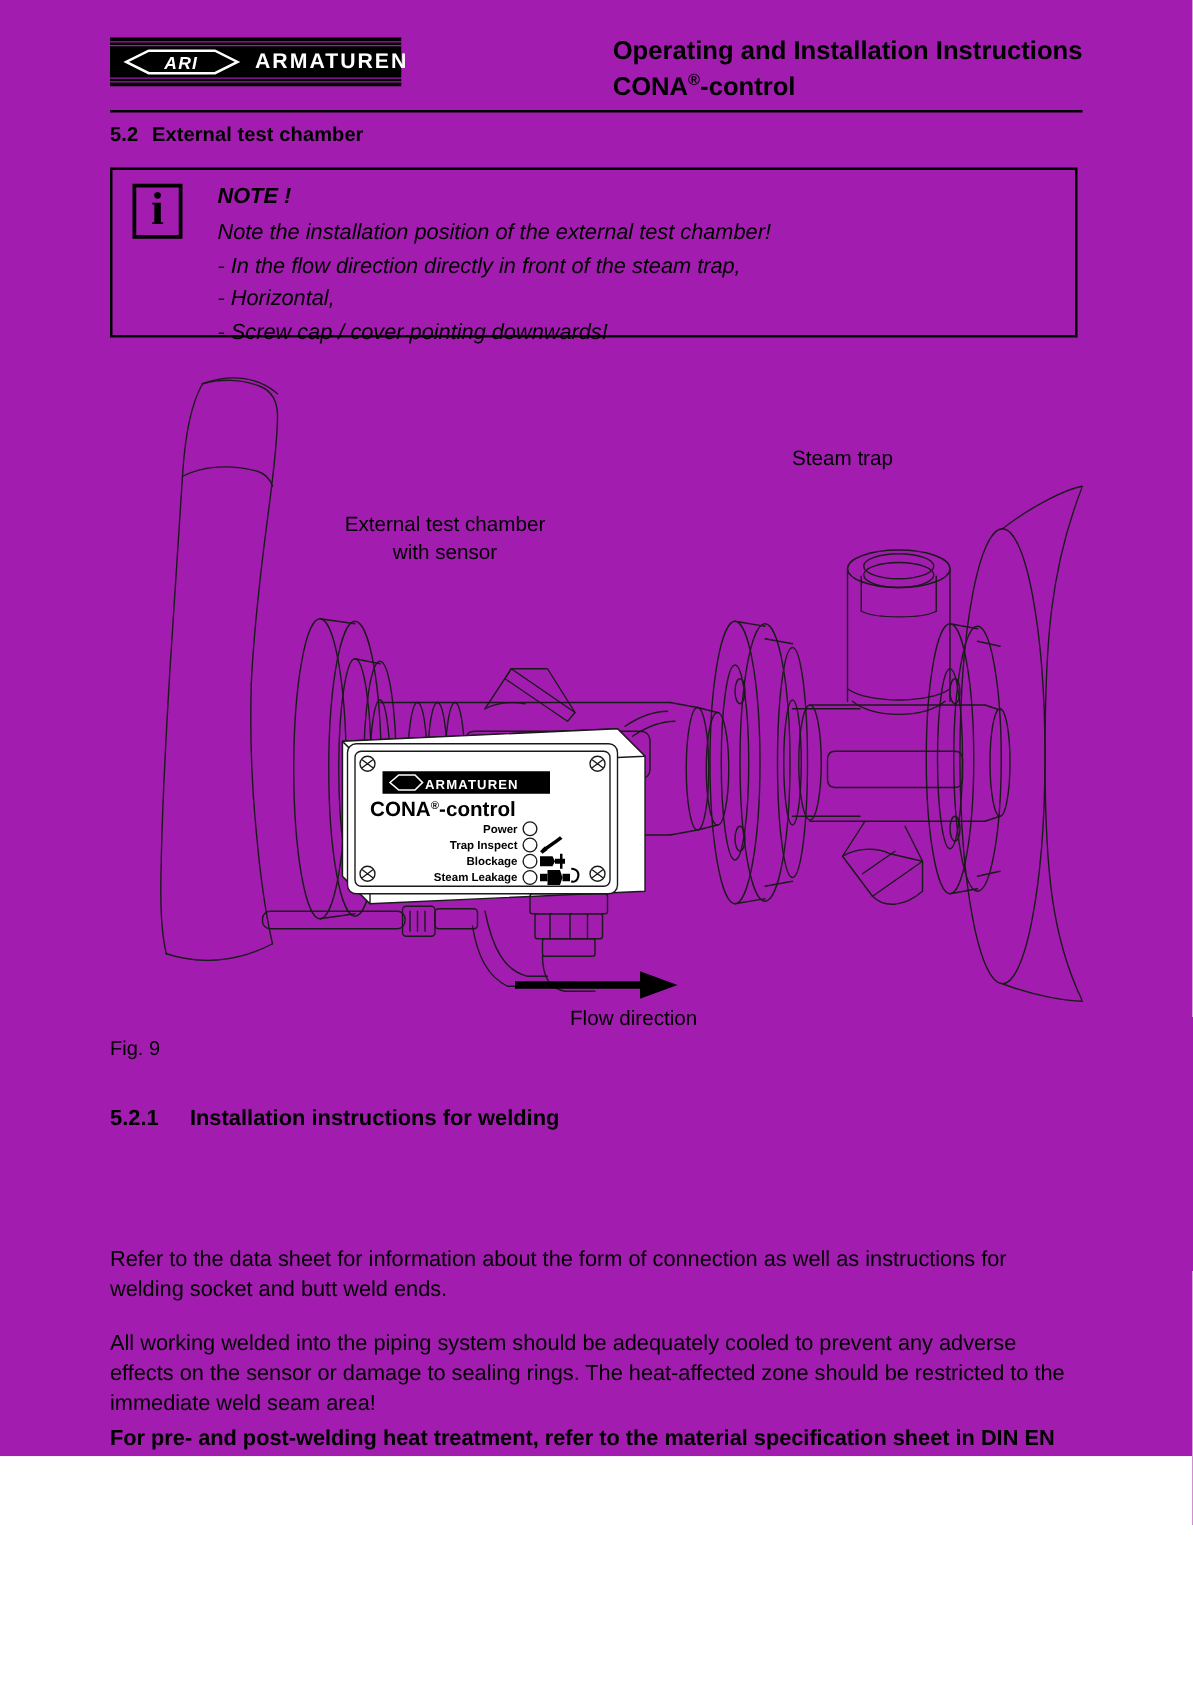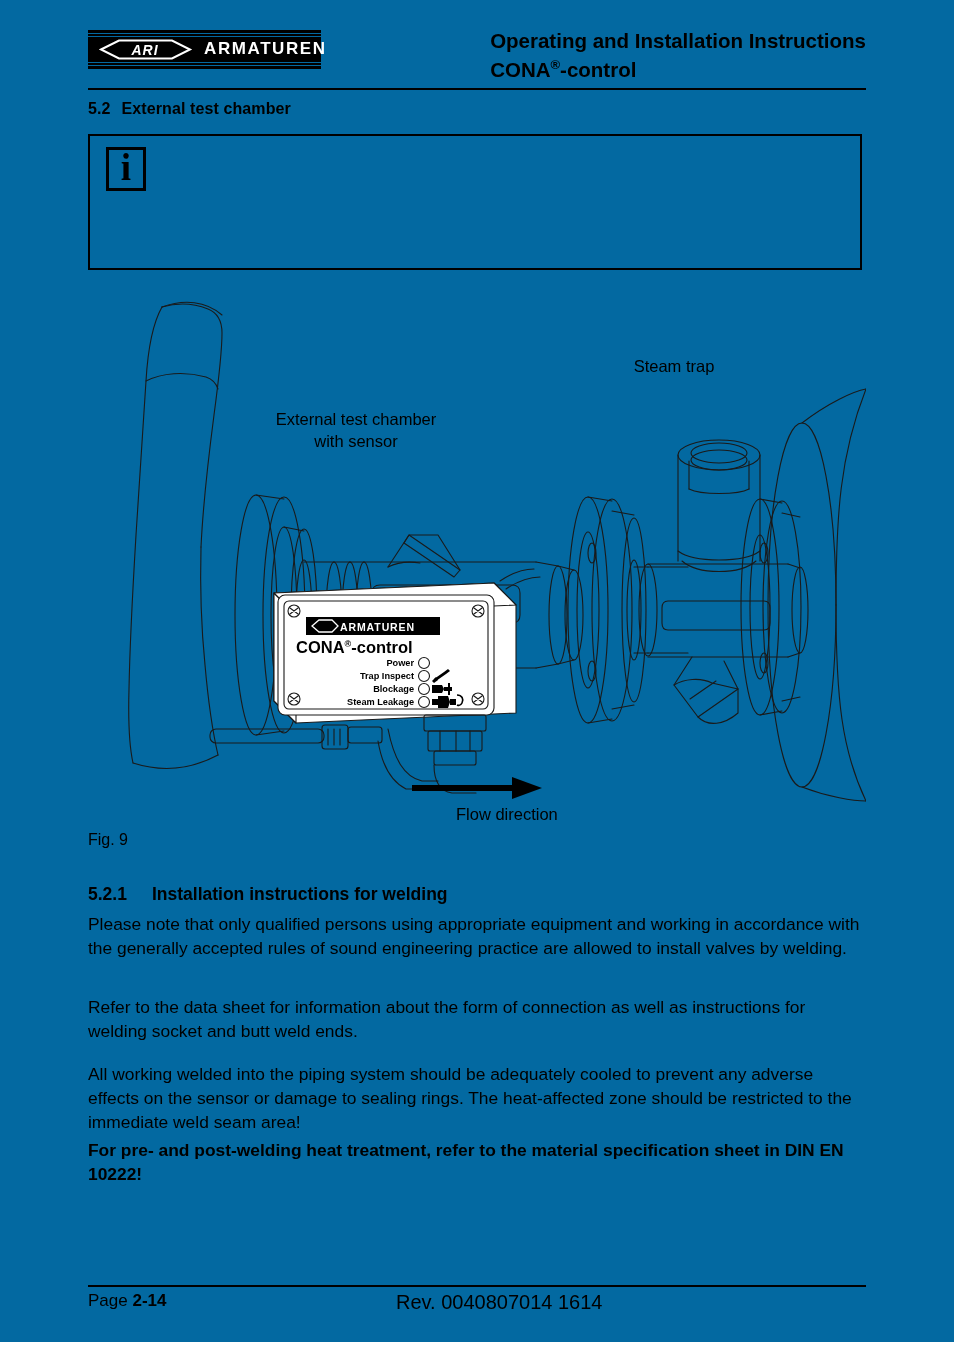--- a/index.html
+++ b/index.html
@@ -3,22 +3,22 @@
 <meta charset="utf-8">
 <style>
   html, body {
     margin: 0;
     padding: 0;
     background: #ffffff;
   }
   .page {
     position: relative;
     width: 954px;
-    height: 1342px;
-    background: #0369a1;
+    height: 1165px;
+    background: #a21caf;
     font-family: "Liberation Sans", sans-serif;
     color: #000000;
     overflow: hidden;
   }
 
   
   .header {
     position: absolute;
     left: 88px;
     top: 26px;
@@ -256,20 +256,27 @@
   <div class="header-rule"></div>
 
   <div class="sec-heading">
     <span class="num">5.2</span><span>External test chamber</span>
   </div>
 
   <div class="note-box">
     <div class="note-icon">
       <span class="note-icon-glyph">i</span>
     </div>
+    <div class="note-body">
+      <div class="note-title">NOTE !</div>
+      <div class="note-line">Note the installation position of the external test chamber!</div>
+      <div class="note-line">- In the flow direction directly in front of the steam trap,</div>
+      <div class="note-line">- Horizontal,</div>
+      <div class="note-line">- Screw cap / cover pointing downwards!</div>
+    </div>
   </div>
 
   <div class="figure">
     <svg width="778" height="545" viewBox="0 0 778 545">
 
       <g fill="none" stroke="#1a1a1a" stroke-width="1.1" stroke-linejoin="round" stroke-linecap="round">
 
         <g>
           <path d="M74,22 C66,36 60,62 58,96 C56,132 52,190 48,250
                    C45,300 42,350 41,404 C40,440 41,460 45,478"></path>
@@ -496,21 +503,21 @@
     </svg>
   </div>
 
   <div class="fig-caption">Fig. 9</div>
 
   <div class="subsec-heading">
     <span class="num">5.2.1</span><span>Installation instructions for welding</span>
   </div>
 
   <div class="body-text" id="para-1">
-    <span>Please note that only qualified persons using appropriate equipment and working in accordance with the generally accepted rules of sound engineering practice are allowed to install valves by welding.</span><br>
+    <br>
   </div>
 
   <div class="body-text" id="para-2">Refer to the data sheet for information about the form of connection as well as instructions for welding socket and butt weld ends.</div>
 
   <div class="body-text" id="para-3">All working welded into the piping system should be adequately cooled to prevent any adverse effects on the sensor or damage to sealing rings. The heat-affected zone should be restricted to the immediate weld seam area!</div>
 
   <div class="body-text" id="para-4">For pre- and post-welding heat treatment, refer to the material specification sheet in DIN EN 10222!</div>
 
   <div class="footer-rule"></div>
   <div class="footer-left">

